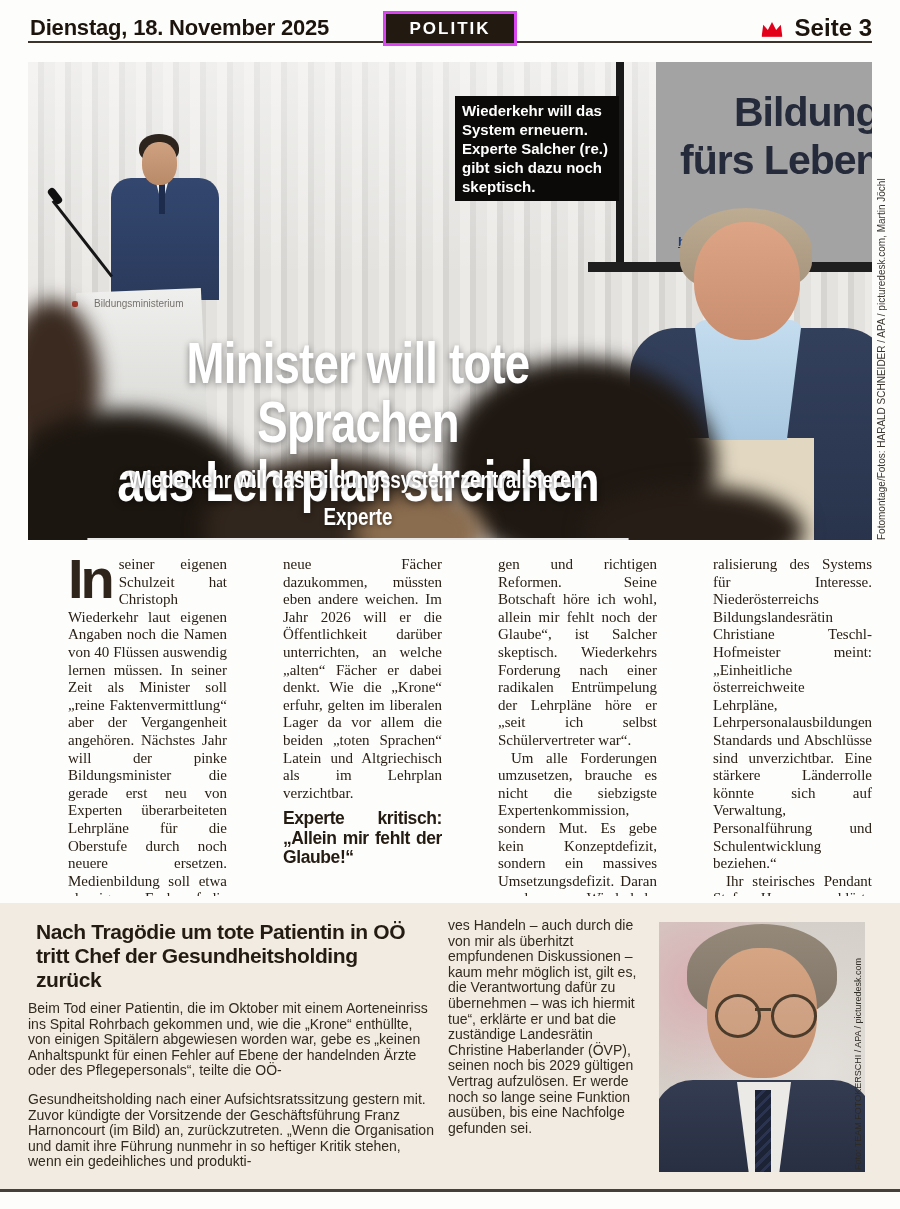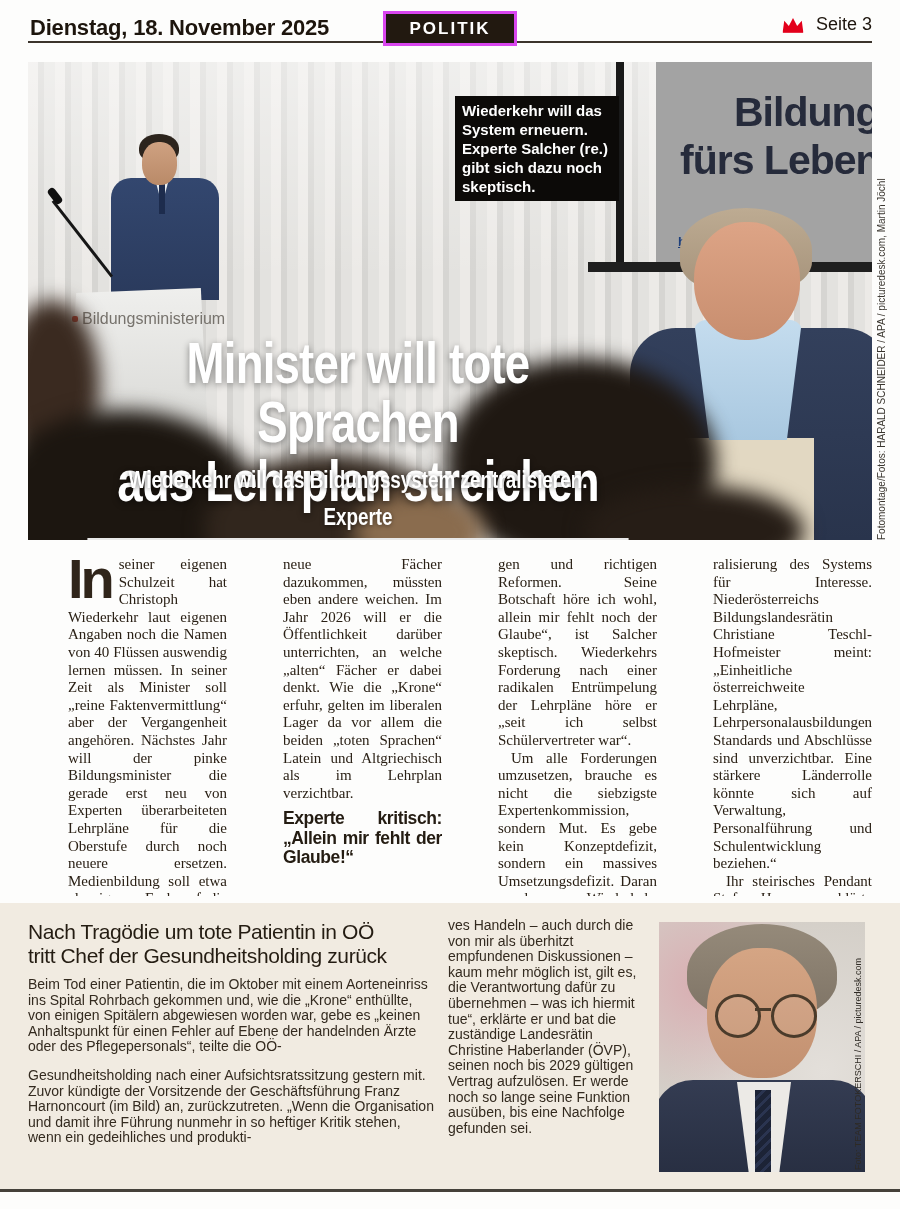--- a/index.html
+++ b/index.html
@@ -7,21 +7,21 @@
         font-family:"Liberation Sans",sans-serif;color:#241c12;}
 
   
   .header-date{position:absolute;left:30px;top:15px;font-weight:bold;font-size:22px;
                letter-spacing:-0.2px;color:#1d150d;}
   .header-rule{position:absolute;left:28px;right:28px;top:41px;height:2px;background:#3c342c;}
   .section-box{position:absolute;left:50%;transform:translateX(-50%);top:11px;min-width:128px;height:29px;
                background:#221910;color:#fff;display:flex;align-items:center;justify-content:center;
                font-weight:bold;font-size:17px;letter-spacing:2px;border:3px solid #d946ef;z-index:3;}
   .page-num{position:absolute;right:28px;top:14px;display:flex;align-items:center;gap:11px;
-            font-weight:normal;font-size:18px;color:#1d150d;}
+            font-weight:bold;font-size:24px;color:#1d150d;}
 
   
   .hero{position:absolute;left:28px;top:62px;width:844px;height:478px;overflow:hidden;background:#dddcd9;}
   .curtain{position:absolute;inset:0;
      background:linear-gradient(180deg,rgba(255,255,255,.45),rgba(255,255,255,0) 45%),
      repeating-linear-gradient(90deg,#eceae7 0 10px,#d6d5d2 10px 16px,#e3e2df 16px 27px);}
   .screen{position:absolute;left:628px;top:0;width:248px;height:202px;background:#a3a3a3;text-align:right;}
   .screen-title{position:absolute;left:24px;top:26px;font-weight:bold;font-size:41px;line-height:48px;
                 letter-spacing:-1px;color:#262b3b;}
   .screen-logo{position:absolute;left:22px;top:172px;font-weight:bold;font-size:13px;color:#1d3e7a;text-decoration:underline;}
@@ -33,21 +33,21 @@
   .m-head{position:absolute;left:114px;top:80px;width:35px;height:43px;border-radius:46%;
           background:linear-gradient(180deg,#cfa181,#b98a68);}
   .m-suit{position:absolute;left:83px;top:116px;width:108px;height:122px;border-radius:20px 20px 0 0;
           background:linear-gradient(180deg,#33476f,#2a3a5c);}
   .m-shirt{position:absolute;left:127px;top:117px;width:14px;height:26px;background:#e9eef2;
            clip-path:polygon(0 0,100% 0,50% 100%);}
   .m-tie{position:absolute;left:131px;top:120px;width:6px;height:32px;background:#1d2c4d;}
   .lectern{position:absolute;left:33px;top:226px;width:152px;height:252px;
            background:linear-gradient(180deg,#efefed,#c9c9c5);
            clip-path:polygon(10% 2%,92% 0,100% 100%,0 100%);}
-  .lectern-label{position:absolute;left:44px;top:248px;font-size:16px;color:#77736d;display:flex;gap:4px;align-items:center;}
+  .lectern-label{position:absolute;left:44px;top:236px;font-size:10px;color:#77736d;display:flex;gap:16px;align-items:center;}
   .lectern-dot{width:6px;height:6px;background:#c0392b;border-radius:2px;display:inline-block;}
   .mic-arm{position:absolute;left:26px;top:138px;width:96px;height:3px;background:#161616;
            transform:rotate(52deg);transform-origin:left top;}
   .mic-head{position:absolute;left:18px;top:130px;width:18px;height:8px;border-radius:4px;background:#101010;transform:rotate(52deg);}
 
   
   .s-hair{position:absolute;left:652px;top:146px;width:132px;height:84px;border-radius:55% 55% 40% 40%;
           background:linear-gradient(180deg,#bdab92,#a6937b);}
   .s-head{position:absolute;left:666px;top:160px;width:106px;height:118px;border-radius:48%;
           background:linear-gradient(180deg,#dda486,#c88e6f);}
@@ -96,21 +96,21 @@
   .indent{text-indent:13px;}
   .byline{font-family:"Liberation Sans",sans-serif;font-weight:normal;font-size:20px;
           text-align:right;margin-top:2px !important;}
 
   
   .bottom{position:absolute;left:0;top:903px;width:900px;height:289px;background:#f1ebe1;
           border-bottom:3px solid #45413a;box-sizing:border-box;padding:13px 28px 0;}
   .bottom-inner{display:flex;gap:13px;}
   .b-left{width:407px;}
   .kicker{color:#d94a46;font-weight:bold;font-size:16px;letter-spacing:0.4px;}
-  .b-headline{font-weight:normal;font-size:21px;line-height:24px;letter-spacing:-0.4px;color:#241c12;margin:4px 0 9px;}
+  .b-headline{font-weight:bold;font-size:21px;line-height:24px;letter-spacing:-0.4px;color:#241c12;margin:4px 8px 9px;}
   .b-cols{display:flex;gap:13px;flex-direction:column;}
   .b-col{flex:1;font-size:14px;line-height:15.6px;color:#332a1f;}
   .b-col3{width:198px;font-size:14px;line-height:15.6px;color:#332a1f;padding-top:2px;}
   .b-photo{width:206px;height:250px;position:relative;overflow:hidden;margin-top:6px;
            background:radial-gradient(circle at 20% 25%,#d9aeb2 0%,rgba(217,174,178,0) 45%),
                       radial-gradient(circle at 80% 60%,#e3dfda 0%,#d4cfc8 70%);}
   .p-hair{position:absolute;left:28px;top:2px;width:150px;height:96px;border-radius:50% 50% 42% 42%;
           background:linear-gradient(180deg,#958a7a,#7e7365);}
   .p-head{position:absolute;left:48px;top:26px;width:110px;height:130px;border-radius:46%;
           background:linear-gradient(180deg,#d5a584,#c29070);}

